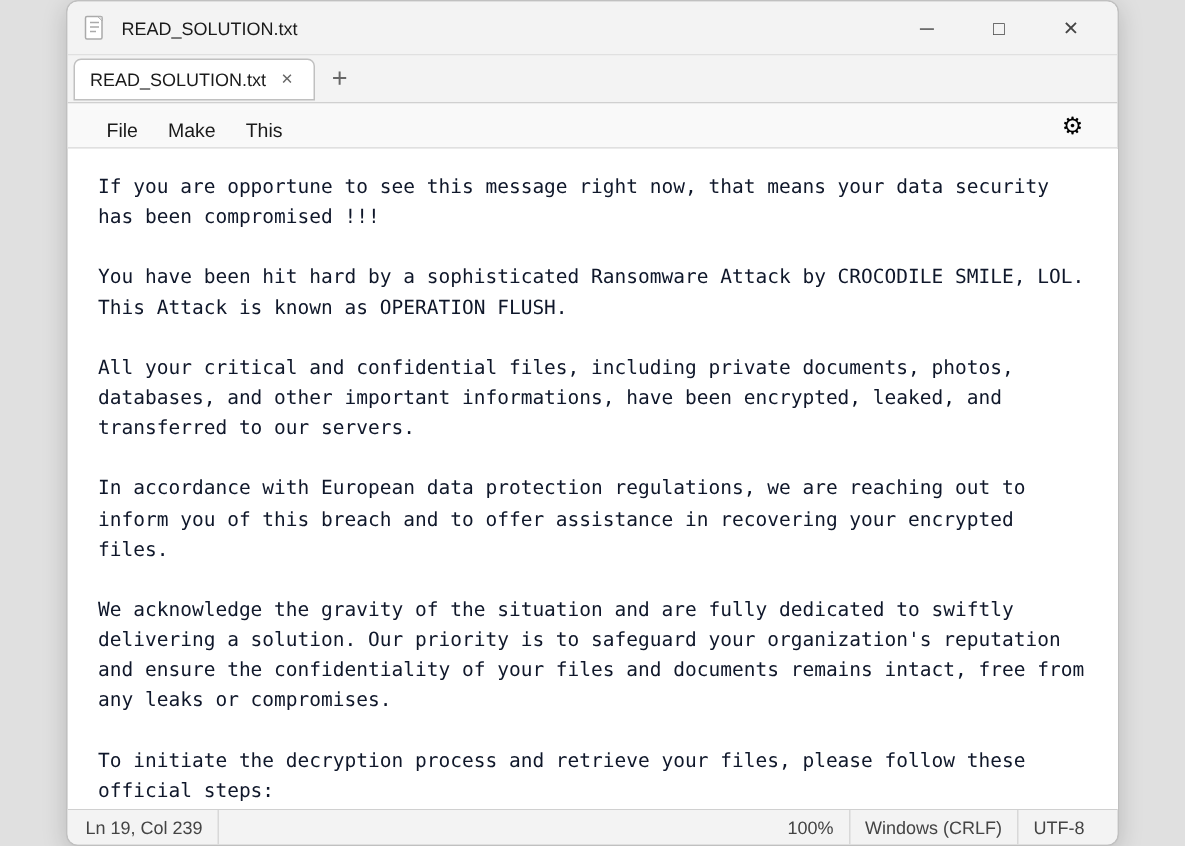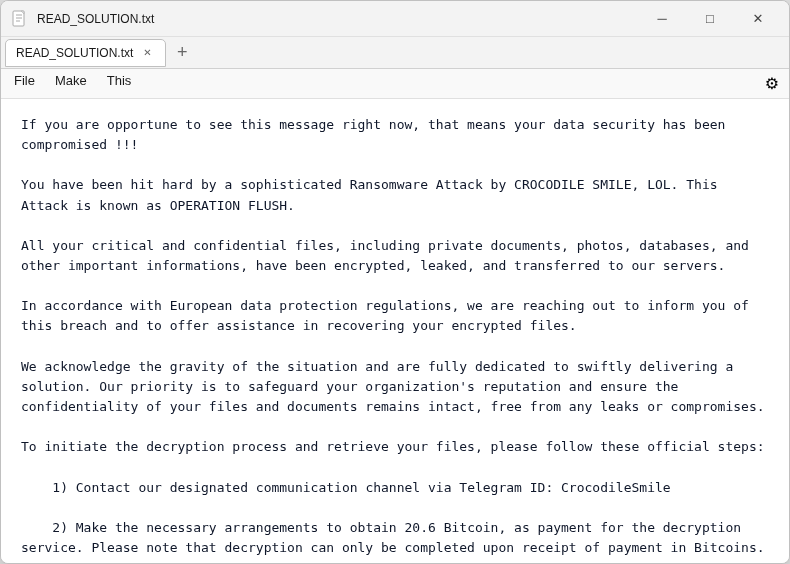--- a/index.html
+++ b/index.html
@@ -12,21 +12,21 @@
       background: #e0e0e0;
       display: flex;
       justify-content: center;
       align-items: center;
       width: 790px;
       height: 564px;
       font-family: 'Segoe UI', Arial, sans-serif;
     }
 
     .window {
-      width: 790px;
+      width: 702px;
       height: 564px;
       background: #f3f3f3;
       border: 1px solid #c0c0c0;
       border-radius: 8px;
       display: flex;
       flex-direction: column;
       box-shadow: 0 4px 16px rgba(0,0,0,0.18);
       overflow: hidden;
     }
 
@@ -119,23 +119,23 @@
       justify-content: center;
       font-size: 18px;
       color: #666;
       cursor: pointer;
       border-radius: 4px;
     }
 
     
     .menu-bar {
       display: flex;
-      align-items: flex-start;
+      align-items: flex-end;
       height: 30px;
-      padding: 0 3px;
+      padding: 0 16px;
       border-bottom: 1px solid #e0e0e0;
       background: #f9f9f9;
       flex-shrink: 0;
     }
 
     .menu-bar-item {
       padding: 4px 10px;
       font-size: 13px;
       color: #1a1a1a;
       cursor: pointer;
@@ -260,14 +260,21 @@
 
     1) Contact our designated communication channel via Telegram ID: CrocodileSmile
 
     2) Make the necessary arrangements to obtain 20.6 Bitcoin, as payment for the decryption service. Please note that decryption can only be completed upon receipt of payment in Bitcoins.
 
 3) Upon successful payment, we will provide you with the decryption key required to swiftly decrypt all affected files. We assure you that compliance with these instructions is crucial for the recovery of your data.
 
 We urge you to act swiftly to mitigate further data loss and restore the integrity of your information assets. Should you require any clarification or assistance, do not hesitate to contact us through the designated communication channel.</pre>
   </div>
 
+  <div class="status-bar">
+    <div class="status-item">Ln 19, Col 239</div>
+    <div class="status-spacer"></div>
+    <div class="status-item">100%</div>
+    <div class="status-item">Windows (CRLF)</div>
+    <div class="status-item">UTF-8</div>
+  </div>
 
 </div>
 
 </body></html>

